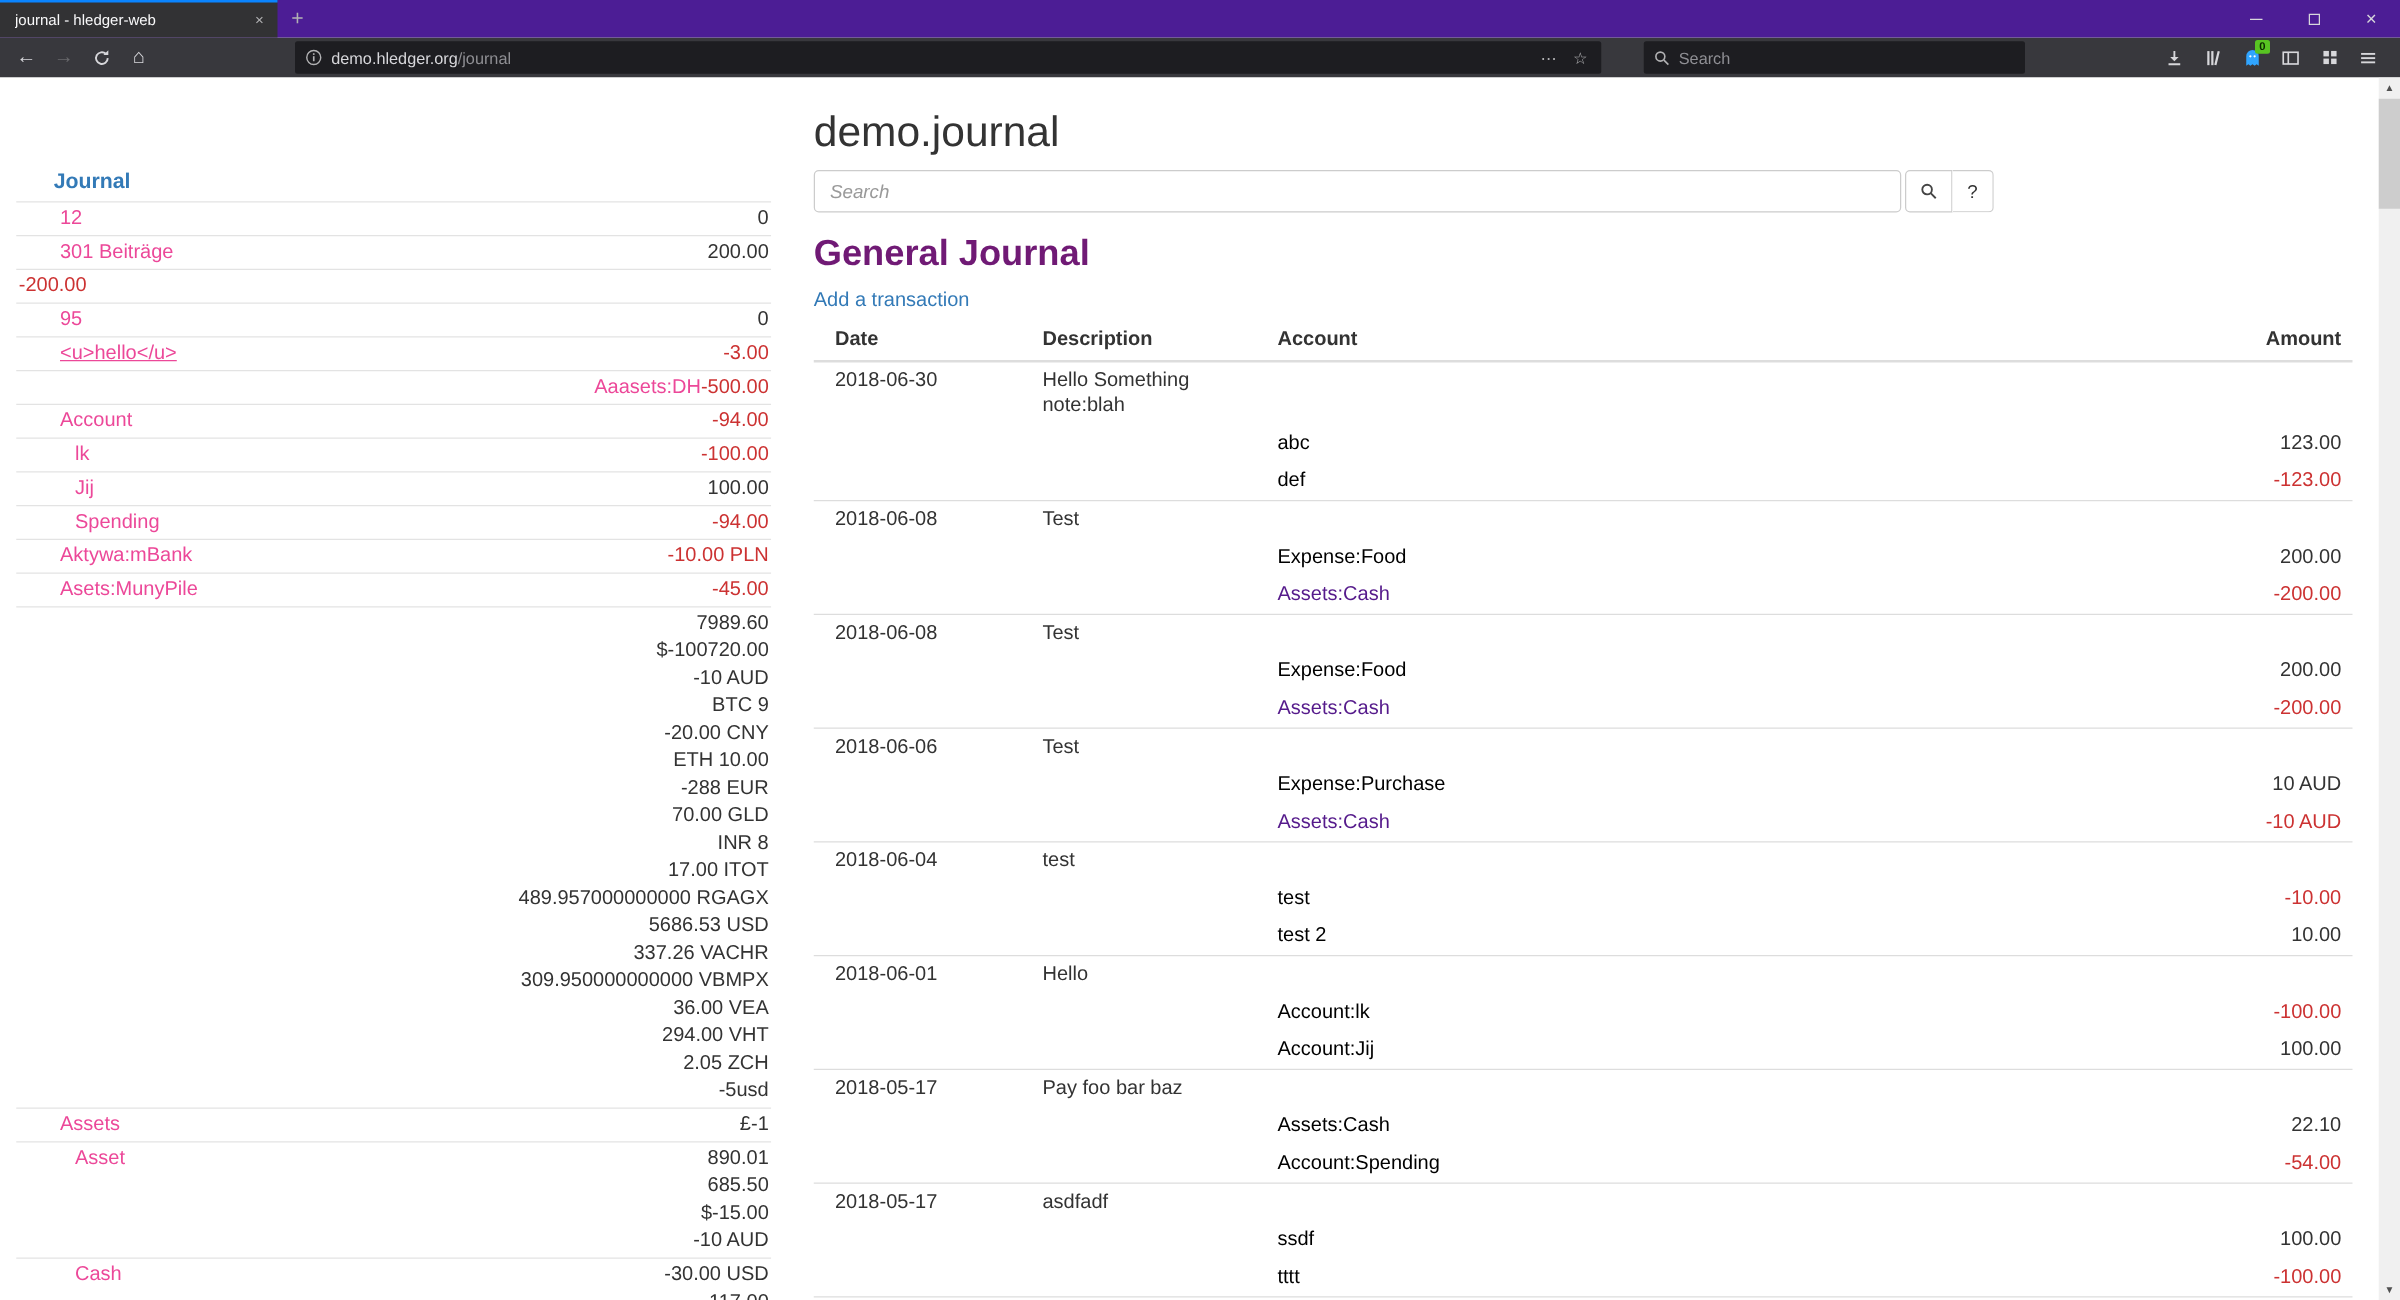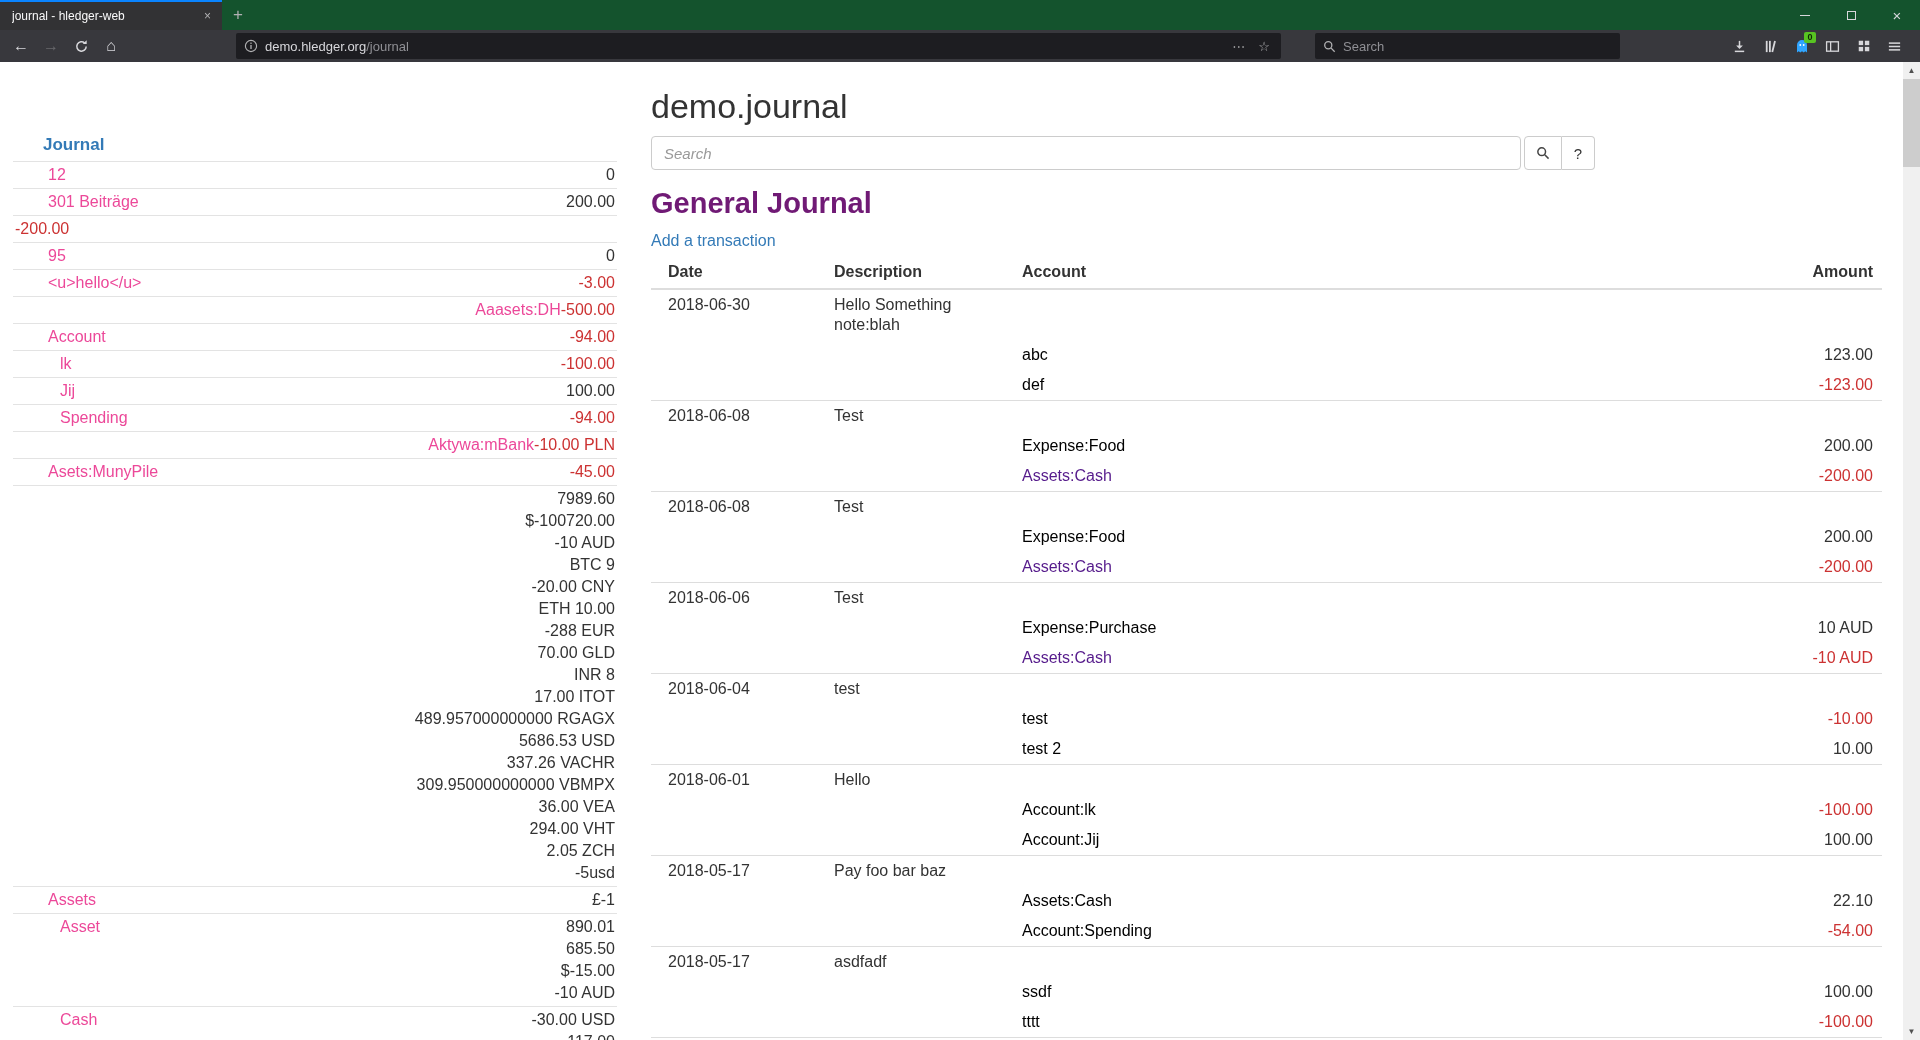--- a/index.html
+++ b/index.html
@@ -1,20 +1,20 @@
 <!DOCTYPE html>
 <html><head>
 <meta charset="utf-8">
 <style>
   *{margin:0;padding:0;box-sizing:border-box}
   html,body{width:1920px;height:1040px}
   body{font-family:"Liberation Sans",sans-serif;background:#fff;color:#333;overflow:hidden}
 
   
-  .tabbar{height:30px;background:#14532d;display:flex;position:relative}
+  .tabbar{height:30px;background:#4c1d95;display:flex;position:relative}
   .tab{width:222px;height:30px;background:#323234;border-top:2px solid #0a84ff;display:flex;align-items:center;gap:6px;padding:0 6px 0 12px}
   .tab-title{flex:1;font-size:12px;color:#f9f9fa;white-space:nowrap;overflow:hidden}
   .tab-close{color:#b1b1b3;font-size:12px;padding:2px 5px}
   .newtab-btn{width:32px;height:30px;display:flex;align-items:center;justify-content:center;color:#b1b1b3;font-size:17px}
   .win-controls{position:absolute;right:0;top:0;display:flex;height:30px}
   .win-btn{width:46px;height:30px;display:flex;align-items:center;justify-content:center;color:#d7d7db}
   .glyph-min{width:10px;height:1px;background:#d7d7db}
   .glyph-max{width:9px;height:9px;border:1px solid #d7d7db}
   .glyph-close{font-size:15px;line-height:1}
 
@@ -211,21 +211,21 @@
               <span class="amt neg">-200.00</span>
             </div>
           </div>
           <div class="acct-row">
             <a class="acct-name" style="padding-left: 33px;">95</a>
             <div class="acct-amounts">
               <span class="amt">0</span>
             </div>
           </div>
           <div class="acct-row">
-            <a class="acct-name" style="padding-left: 33px;">&lt;u&gt;hello&lt;/u&gt;</a>
+            <a class="acct-name" style="padding-left: 33px; text-decoration: underline;">&lt;u&gt;hello&lt;/u&gt;</a>
             <div class="acct-amounts">
               <span class="amt neg">-3.00</span>
             </div>
           </div>
           <div class="acct-row">
             <a class="acct-name" style="padding-left: 33px; text-align: right;">Aaasets:DH</a>
             <div class="acct-amounts">
               <span class="amt neg">-500.00</span>
             </div>
           </div>
@@ -247,21 +247,21 @@
               <span class="amt">100.00</span>
             </div>
           </div>
           <div class="acct-row">
             <a class="acct-name" style="padding-left: 45px;">Spending</a>
             <div class="acct-amounts">
               <span class="amt neg">-94.00</span>
             </div>
           </div>
           <div class="acct-row">
-            <a class="acct-name" style="padding-left: 33px; text-align: right;">Aktywa:mBank</a>
+            <a class="acct-name" style="padding-left: 33px;">Aktywa:mBank</a>
             <div class="acct-amounts">
               <span class="amt neg">-10.00 PLN</span>
             </div>
           </div>
           <div class="acct-row">
             <a class="acct-name" style="padding-left: 33px;">Asets:MunyPile</a>
             <div class="acct-amounts">
               <span class="amt neg">-45.00</span>
             </div>
           </div>

